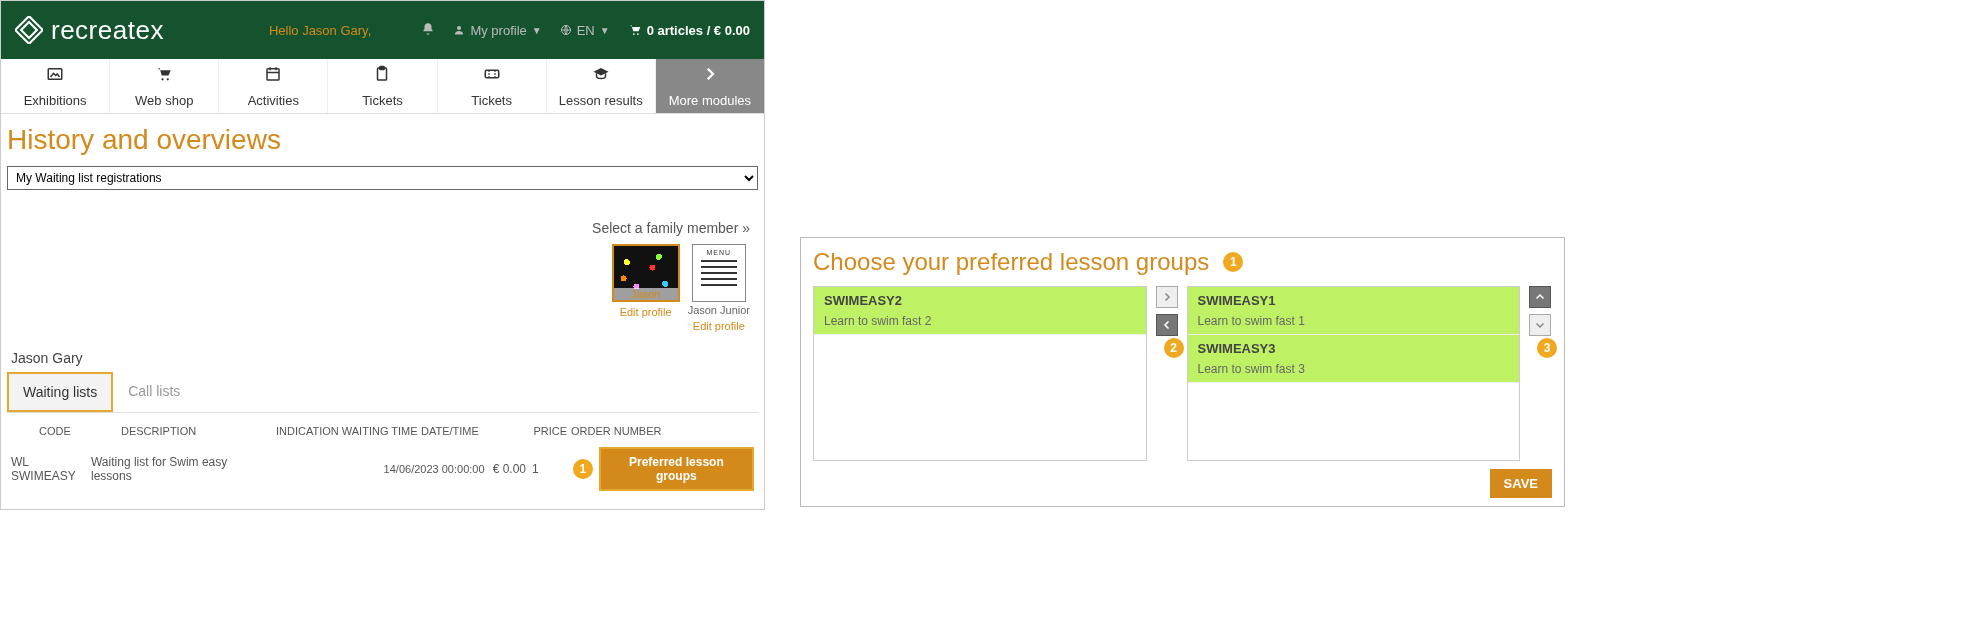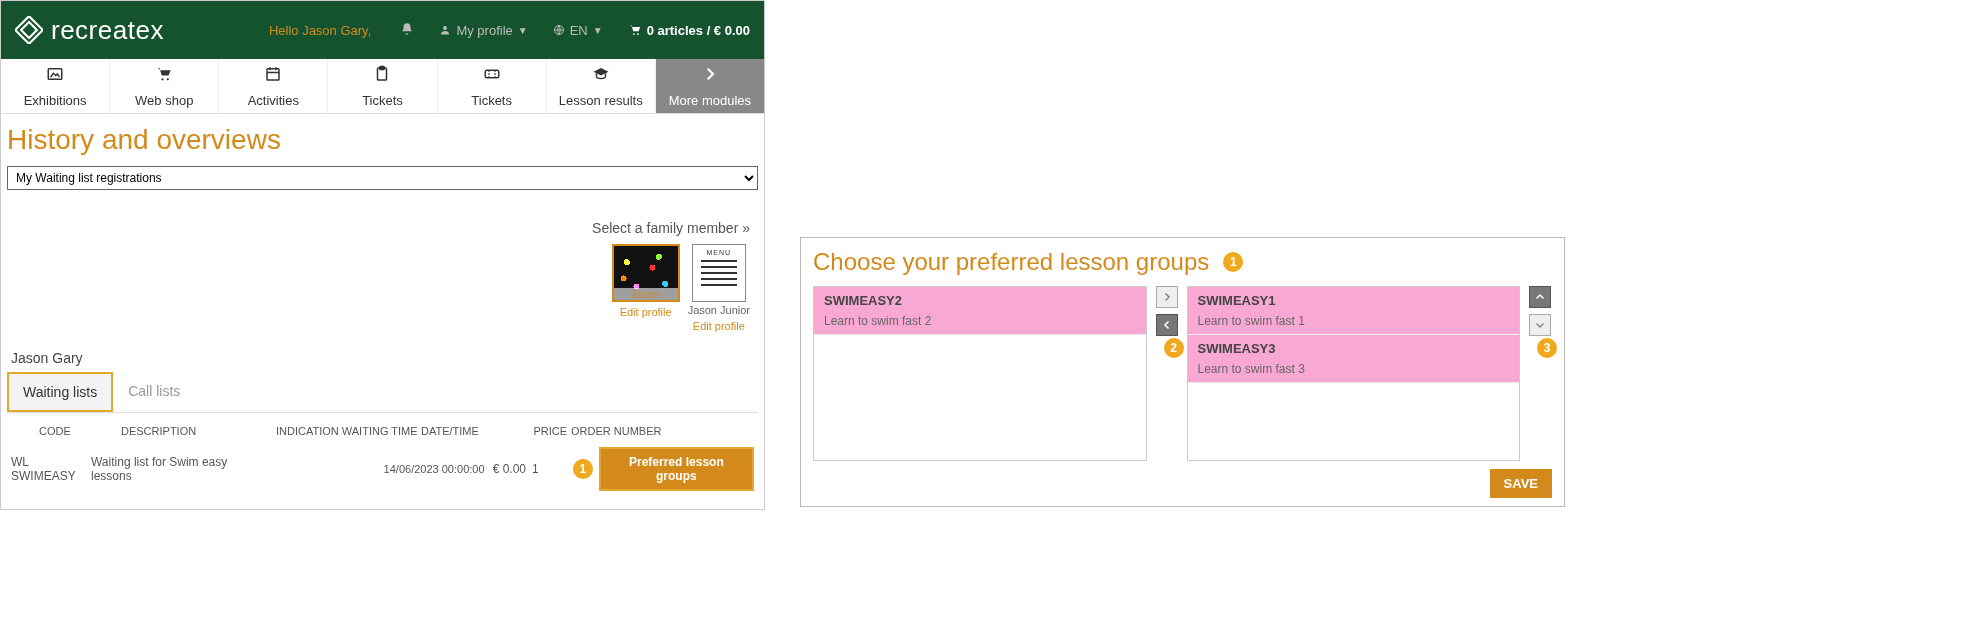--- a/index.html
+++ b/index.html
@@ -6,21 +6,21 @@
   body { font-family: Arial, Helvetica, sans-serif; background: #fff; color: #333; }
   .canvas { width: 1965px; height: 640px; position: relative; }
 
   
   .left-panel { position: absolute; left: 0; top: 0; width: 765px; height: 510px; border: 1px solid #ccc; }
   .topbar { height: 58px; background: #14532d; color: #ccc; display: flex; align-items: center; padding: 0 14px; }
   .logo { display: flex; align-items: center; gap: 8px; cursor: pointer; }
   .logo-mark { width: 28px; height: 28px; }
   .logo-text { color: #fff; font-size: 26px; font-weight: 400; letter-spacing: 0.5px; }
   .greeting { margin-left: 105px; color: #d38a1b; font-size: 13px; }
-  .topbar-right { margin-left: auto; display: flex; align-items: center; gap: 25px; font-size: 13px; color: #bbb; justify-content: flex-end; }
+  .topbar-right { margin-left: auto; display: flex; align-items: center; gap: 18px; font-size: 13px; color: #bbb; justify-content: flex-end; }
   .my-profile, .lang, .cart { display: flex; align-items: center; gap: 5px; cursor: pointer; }
   .caret-down { font-size: 10px; }
 
   .nav { height: 55px; background: #fff; border-bottom: 1px solid #ddd; display: flex; }
   .nav-item { flex: 1; display: flex; flex-direction: column; align-items: center; justify-content: center; gap: 10px; font-size: 13px; color: #333; cursor: pointer; border-right: 1px solid #eee; }
   .nav-item svg { width: 20px; height: 18px; }
   .nav-item.more { background: #888; color: #fff; border: none; font-weight: 400; }
   .nav-item.more svg { fill: #fff; }
 
   .content { padding: 6px 6px 12px 6px; }
@@ -68,21 +68,21 @@
   .circle-badge { display: inline-flex; width: 20px; height: 20px; border-radius: 50%; background: #f0a81e; color: #fff; font-size: 12px; font-weight: bold; align-items: center; justify-content: center; margin-left: 8px; margin-right: 6px; }
   .preferred-btn { border: 2px solid #e5a82f; background: #d38a1b; color: #fff; font-size: 12px; font-weight: 600; padding: 6px 8px; cursor: pointer; }
 
   
   .right-panel { position: absolute; left: 800px; top: 237px; width: 765px; height: 270px; border: 1px solid #bbb; padding: 10px 12px 12px 12px; }
   .dialog-title-row { display: flex; align-items: center; gap: 10px; }
   .dialog-title { color: #d38a1b; font-size: 24px; font-weight: 400; }
   .dual-list { display: flex; gap: 8px; margin-top: 10px; height: 175px; }
   .list-box { width: 335px; border: 1px solid #ccc; background: #fff; overflow: hidden; }
   .list-item { padding: 6px 10px; border-bottom: 1px solid #eee; }
-  .list-item.sel { background: #f9a8d4; }
+  .list-item.sel { background: #bef264; }
   .li-title { font-size: 13px; color: #444; font-weight: 600; }
   .li-sub { font-size: 12px; color: #666; margin-top: 6px; }
   .mover-col, .order-col { display: flex; flex-direction: column; gap: 6px; width: 24px; align-items: center; justify-content: flex-start; padding-top: 0; position: relative; }
   .sq-btn { width: 22px; height: 22px; border: 1px solid #aaa; background: #eee; display: flex; align-items: center; justify-content: center; cursor: pointer; }
   .sq-btn.active { background: #777; border-color: #555; }
   .sq-btn svg { width: 12px; height: 12px; }
   .badge-under { position: absolute; top: 52px; left: 1px; }
   .save-row { display: flex; justify-content: flex-end; margin-top: 8px; }
   .save-btn { background: #d38a1b; color: #fff; border: none; padding: 7px 14px; font-size: 13px; font-weight: 600; cursor: pointer; }
 </style>

